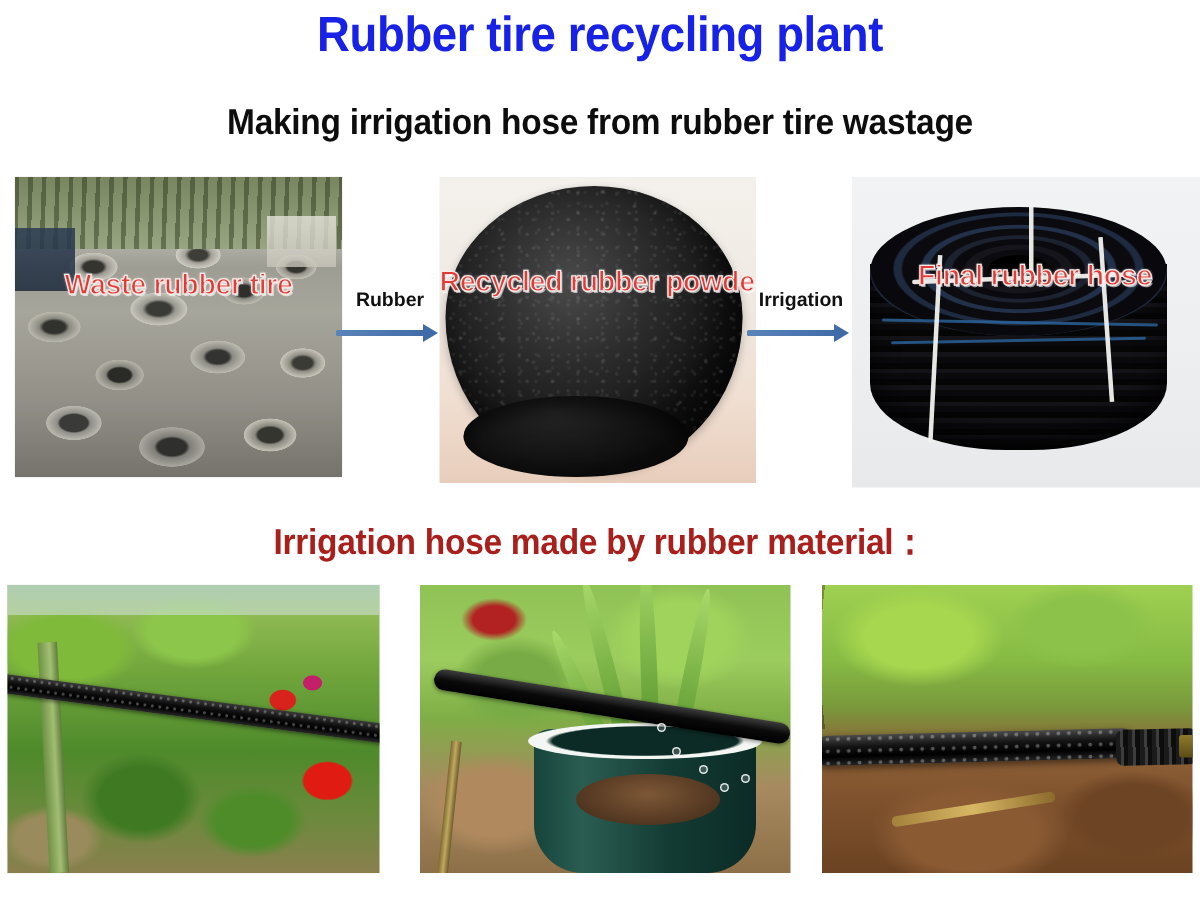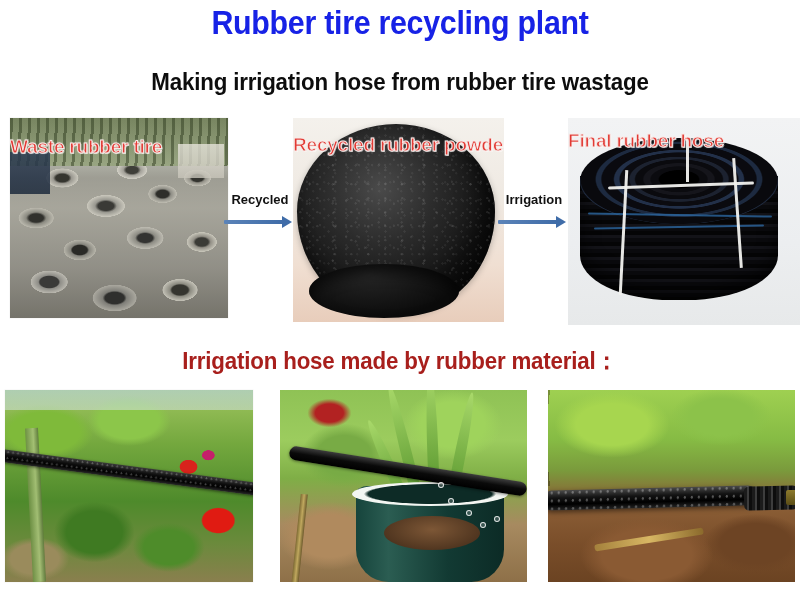--- a/index.html
+++ b/index.html
@@ -38,28 +38,29 @@
     color: #a81f1c;
     letter-spacing: -0.2px;
     transform: scaleX(0.93);
     white-space: nowrap;
   }
 
   
   .photo { position: absolute; overflow: hidden; }
   .caption {
     position: absolute; left: 0; width: 100%;
-    z-index: 20;
+    text-align: center; z-index: 20;
     font-size: 19px; font-weight: bold;
     color: #e23a34;
     -webkit-text-stroke: 0.9px #f7e9e7;
     text-shadow: 0 0 2px rgba(255,255,255,.85), 1px 1px 0 rgba(255,255,255,.6);
     letter-spacing: -0.2px;
     white-space: nowrap;
     pointer-events: none;
+    margin-top: 44px;
   }
 
   
   #p1 {
     left: 10px; top: 118px; width: 218px; height: 200px;
     background:
       
       radial-gradient(ellipse 26px 16px at 18% 82%, #3a3a38 0 36%, #8e8d87 42%, #b9b7ae 70%, transparent 72%),
       radial-gradient(ellipse 30px 18px at 48% 90%, #2f2f2d 0 32%, #7f7e78 40%, #a9a79e 72%, transparent 74%),
       radial-gradient(ellipse 24px 15px at 78% 86%, #35352f 0 34%, #8a897f 42%, #c2c0b5 72%, transparent 74%),
@@ -329,21 +330,21 @@
 <div class="sub-title">Making irrigation hose from rubber tire wastage</div>
 
 <div class="photo" id="p1">
   <div class="trees"></div>
   <div class="shed"></div>
   <div class="bldg"></div>
   <div class="caption" style="top:18px">Waste rubber tire</div>
 </div>
 
 <div class="arrow-group" id="a1">
-  <div class="arrow-label">Recycled</div>
+  <div class="arrow-label">Rubber</div>
   <div class="arrow-line"></div>
   <div class="arrow-head"></div>
 </div>
 
 <div class="photo" id="p2">
   <div class="pile">
     <div class="grain"></div>
   </div>
   <div class="lobe"></div>
   <div class="caption" style="top:16px">Recycled rubber powder</div>

